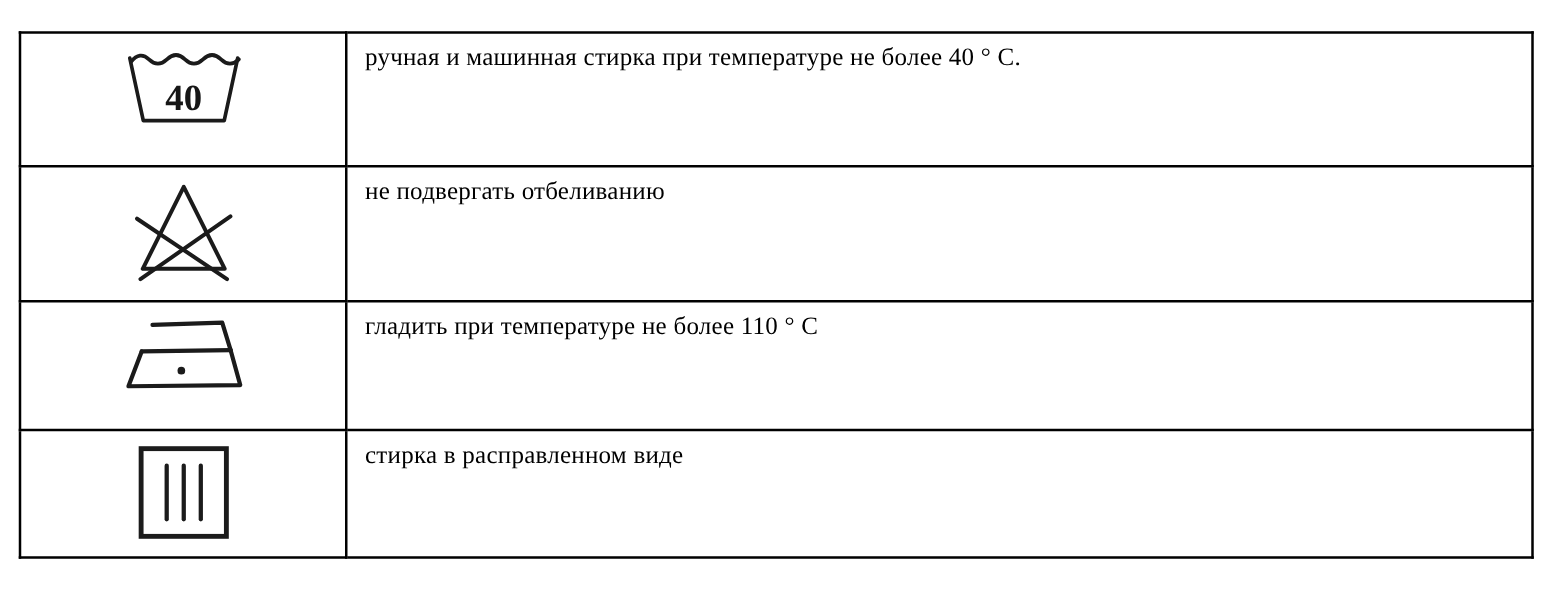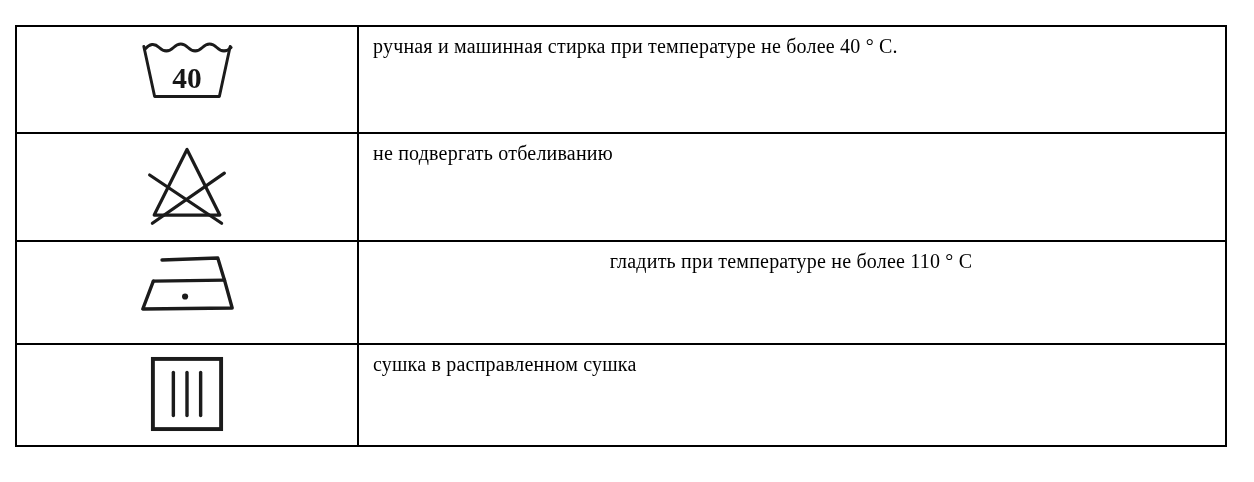--- a/index.html
+++ b/index.html
@@ -16,24 +16,24 @@
     border-collapse: collapse;
     table-layout: fixed;
   }
   .care-table td {
     border: 2px solid #000000;
     vertical-align: top;
     background: #ffffff;
   }
   .care-table tr:nth-child(1) { height: 107px; }
   .care-table tr:nth-child(2) { height: 108px; padding-left: 44px; }
-  .care-table tr:nth-child(3) { height: 103px; text-align: center; }
+  .care-table tr:nth-child(3) { height: 103px; }
   .care-table tr:nth-child(4) { height: 102px; }
   .symbol-cell {
-    width: 342px;
+    width: 261px;
     text-align: center;
     padding-top: 10px;
   }
   .symbol-cell svg { display: inline-block; }
   .desc-cell {
     padding: 7px 16px 0 14px;
     font-size: 20px;
     line-height: 1.2;
     color: #000000;
     letter-spacing: 0.2px;
@@ -101,17 +101,17 @@
         <svg width="76" height="78" viewBox="0 0 78 80">
           <rect x="4" y="4" width="70" height="72" fill="none" stroke="#1b1b1b" stroke-width="4"></rect>
           <g stroke="#1b1b1b" stroke-width="3.5" stroke-linecap="round">
             <line x1="25" y1="18" x2="25" y2="62"></line>
             <line x1="39" y1="18" x2="39" y2="62"></line>
             <line x1="53" y1="18" x2="53" y2="62"></line>
           </g>
         </svg>
       </td>
       <td class="desc-cell">
-        <span>сушка в расправленном сушка</span>
+        <span>стирка в расправленном виде</span>
       </td>
     </tr>
   </tbody>
 </table>
 
 </body></html>

